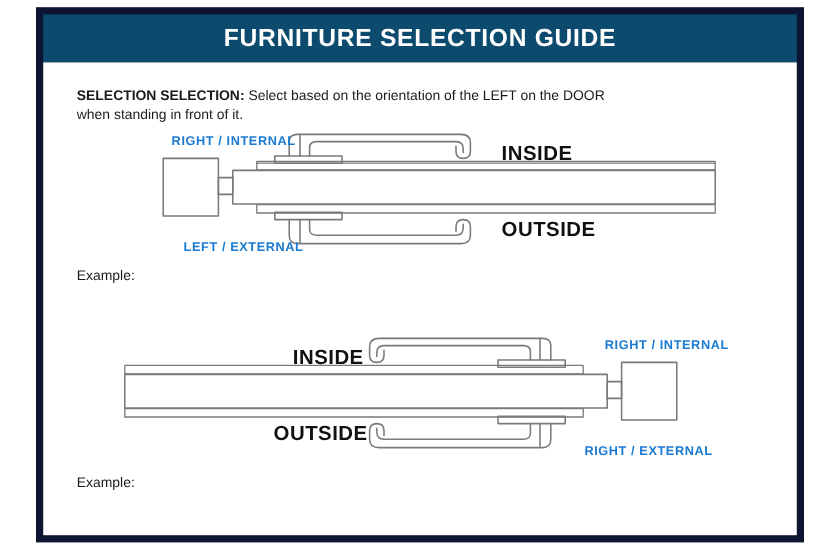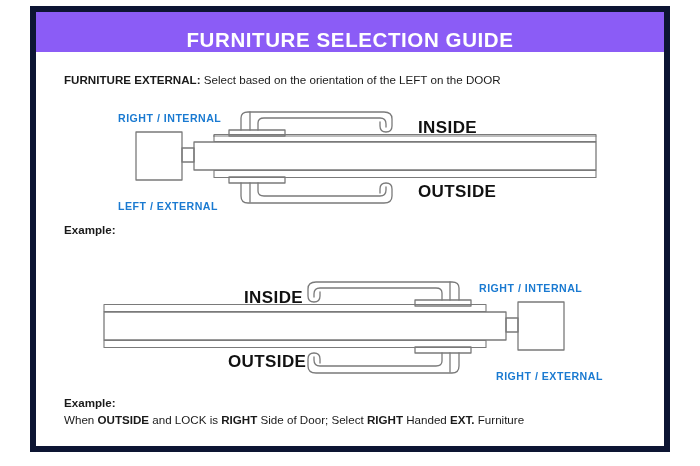--- a/index.html
+++ b/index.html
@@ -12,22 +12,22 @@
   .sheet{
     position:absolute;
     left:30px;top:6px;
     width:640px;height:446px;
     background:#0d1533;
     box-sizing:border-box;
     padding:6px;
   }
   .title-bar{
     height:40px;
-    display:flex;align-items:flex-end;justify-content:center;
-    background:#8b5cf6;
+    display:flex;align-items:center;justify-content:center;
+    background:#0c4a6e;
   }
   .title-bar .title{
     color:#ffffff;
     font-size:20.5px;
     font-weight:bold;
     letter-spacing:0.6px;
   }
   .body-panel{
     position:absolute;
     left:6px;top:46px;
@@ -68,62 +68,64 @@
     white-space:nowrap;
   }
   
   .blue-label{
     position:absolute;
     font-size:10.6px;
     font-weight:bold;
     color:#1a7ad1;
     letter-spacing:0.5px;
     white-space:nowrap;
+    margin-left:25px;
   }
 
   
   #d1-inside{left:382px;top:8px;}
   #d1-outside{left:382px;top:72px;}
   #d1-right-internal{left:82px;top:2px;}
-  #d1-left-external{left:82px;top:90px;}
+  #d1-left-external{left:92px;top:90px;}
 
   
   #d2-inside{left:208px;top:8px;}
   #d2-outside{left:192px;top:72px;}
   #d2-left-internal{left:443px;top:2px;}
-  #d2-right-external{left:460px;top:90px;text-align:right;}
+  #d2-right-external{left:426px;top:90px;text-align:right;}
 
   
   .example{
     position:absolute;
     left:28px;
     width:592px;
     font-size:11.6px;
     color:#1a1a1a;
     line-height:16.5px;
   }
   #example-1{top:170px;}
   #example-2{top:343px;}
-  .example .ex-head{font-weight:bold;}
+  .example .ex-head{font-weight:normal;}
   .example b{font-weight:bold;}
 </style>
 </head>
 <body>
 
 <div class="sheet">
 
   <div class="title-bar">
     <div class="title">FURNITURE SELECTION GUIDE</div>
   </div>
 
   <div class="body-panel">
 
     <div class="intro">
-      <b>FURNITURE EXTERNAL:</b>
+      <b>SELECTION SELECTION:</b>
       <span>Select based on the orientation of the LEFT on the DOOR</span><br>
+      <span>when standing in front of it.</span>
     </div>
 
     <div class="diagram" id="diagram-1">
       <svg width="628" height="108" viewBox="0 0 628 108">
         <g fill="none" stroke="#7a7a7a" stroke-width="1.3" stroke-linejoin="round" stroke-linecap="round">
 
           <rect x="100" y="22" width="46" height="48"></rect>
 
           <rect x="146" y="38" width="12" height="14"></rect>
 
@@ -185,19 +187,16 @@
       </svg>
 
       <div class="side-label" id="d2-inside">INSIDE</div>
       <div class="side-label" id="d2-outside">OUTSIDE</div>
       <div class="blue-label" id="d2-left-internal">RIGHT / INTERNAL</div>
       <div class="blue-label" id="d2-right-external">RIGHT / EXTERNAL</div>
     </div>
 
     <div class="example" id="example-2">
       <div class="ex-head">Example:</div>
-      <div>
-        <span>When </span><b>OUTSIDE</b><span> and LOCK is </span><b>RIGHT</b><span> Side of Door;   Select </span><b>RIGHT</b><span> Handed </span><b>EXT.</b><span> Furniture</span>
-      </div>
     </div>
 
   </div>
 </div>
 
 </body></html>

